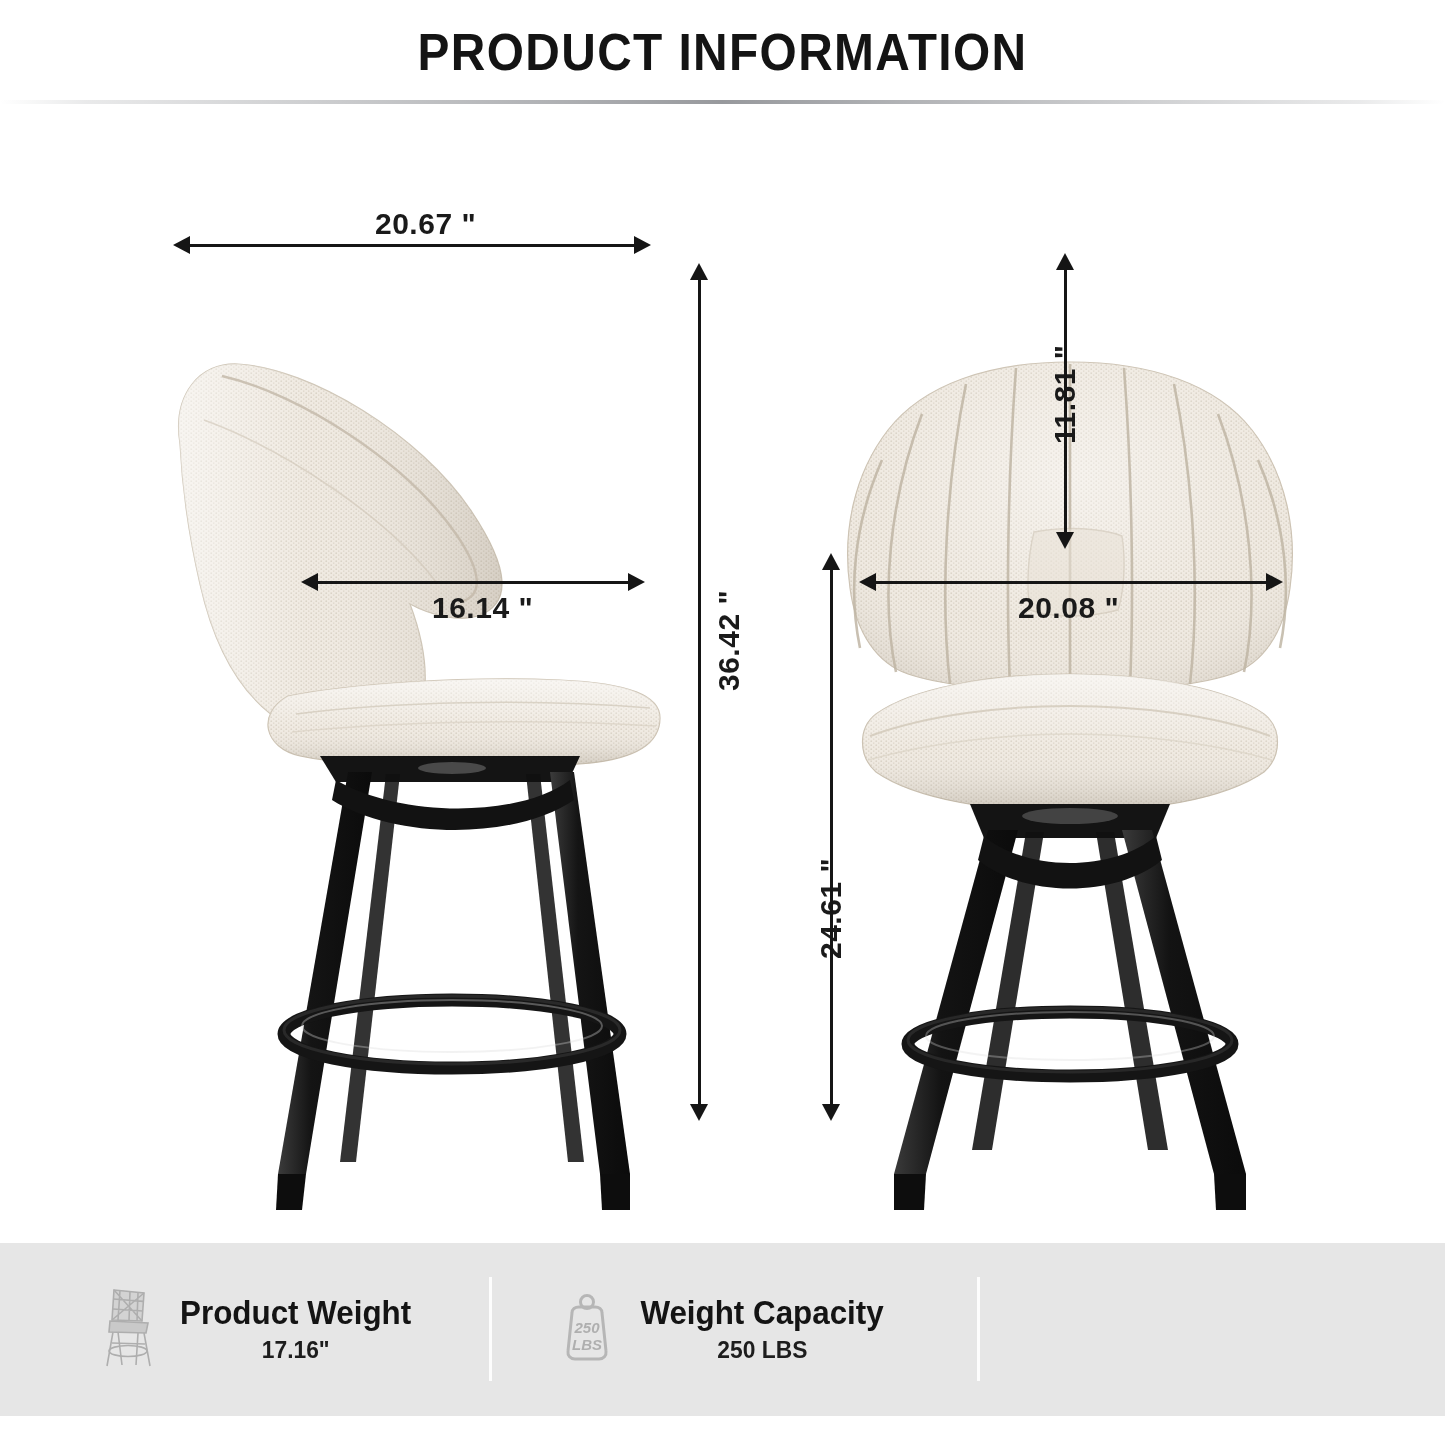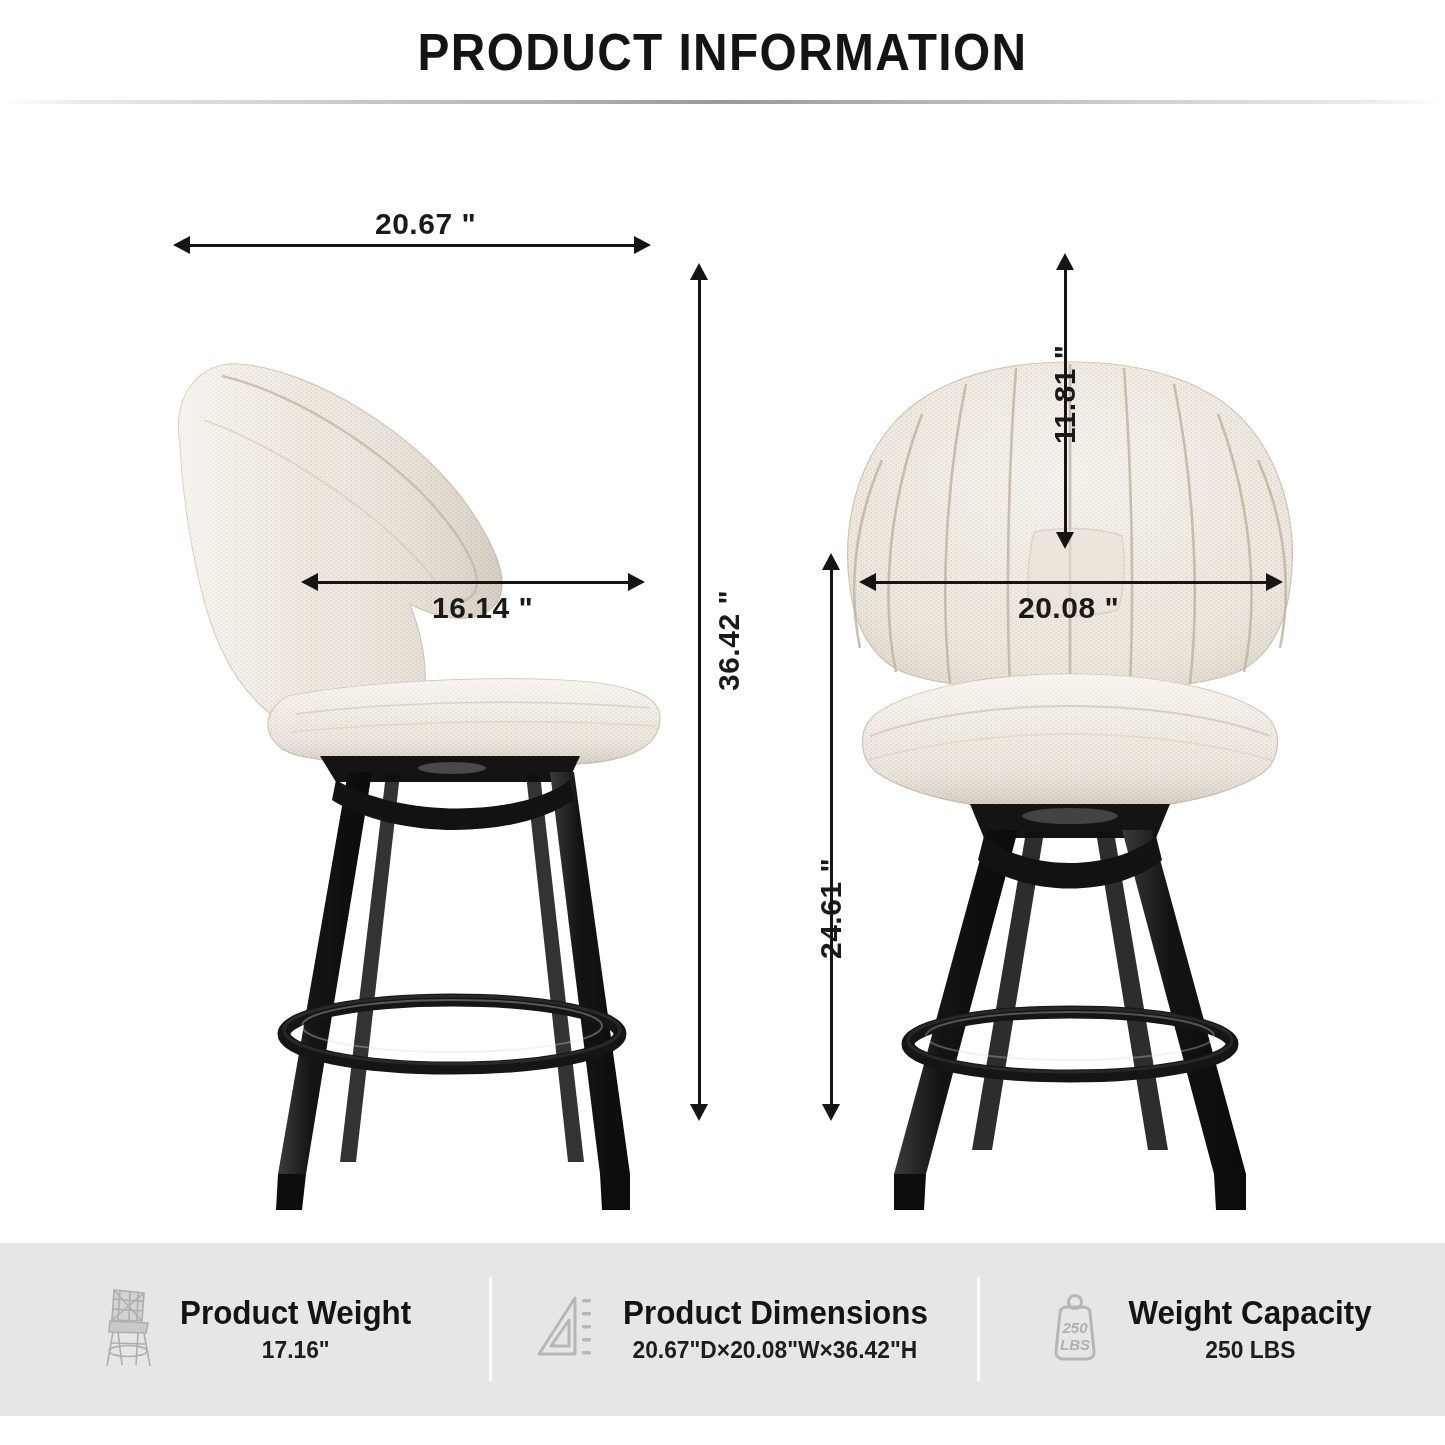--- a/index.html
+++ b/index.html
@@ -326,41 +326,20 @@
         </svg>
       </div>
       <div class="footer-text">
         <div class="footer-title">Product Weight</div>
         <div class="footer-value">17.16"</div>
       </div>
     </div>
 
     <div class="divider d1"></div>
 
-    <div class="footer-col fc2">
-      <div class="footer-icon">
-        <svg width="66" height="72" viewBox="0 0 66 72">
-          <g fill="none" stroke="#9a9a9a" stroke-width="3" stroke-linejoin="round" stroke-linecap="round">
-            <path d="M42 6 L 42 62 L 6 62 Z"></path>
-            <path d="M36 28 L 36 54 L 18 54 Z"></path>
-          </g>
-          <g fill="#9a9a9a">
-            <rect x="49" y="7" width="9" height="3.4" rx="1.4"></rect>
-            <rect x="49" y="20" width="9" height="3.4" rx="1.4"></rect>
-            <rect x="49" y="33" width="9" height="3.4" rx="1.4"></rect>
-            <rect x="49" y="46" width="9" height="3.4" rx="1.4"></rect>
-            <rect x="49" y="59" width="9" height="3.4" rx="1.4"></rect>
-          </g>
-        </svg>
-      </div>
-      <div class="footer-text">
-        <div class="footer-title">Product Dimensions</div>
-        <div class="footer-value">20.67"D×20.08"W×36.42"H</div>
-      </div>
-    </div>
 
     <div class="divider d2"></div>
 
     <div class="footer-col fc3">
       <div class="footer-icon">
         <svg width="62" height="74" viewBox="0 0 62 74">
           <g fill="none" stroke="#9a9a9a" stroke-width="3">
             <circle cx="31" cy="11" r="6.5"></circle>
             <path d="M16 22 C 16 18, 19 16, 23 16 L 39 16 C 43 16, 46 18, 46 22 L 50 60 C 50.6 64.6, 47.6 68, 43 68 L 19 68 C 14.4 68, 11.4 64.6, 12 60 Z"></path>
           </g>

